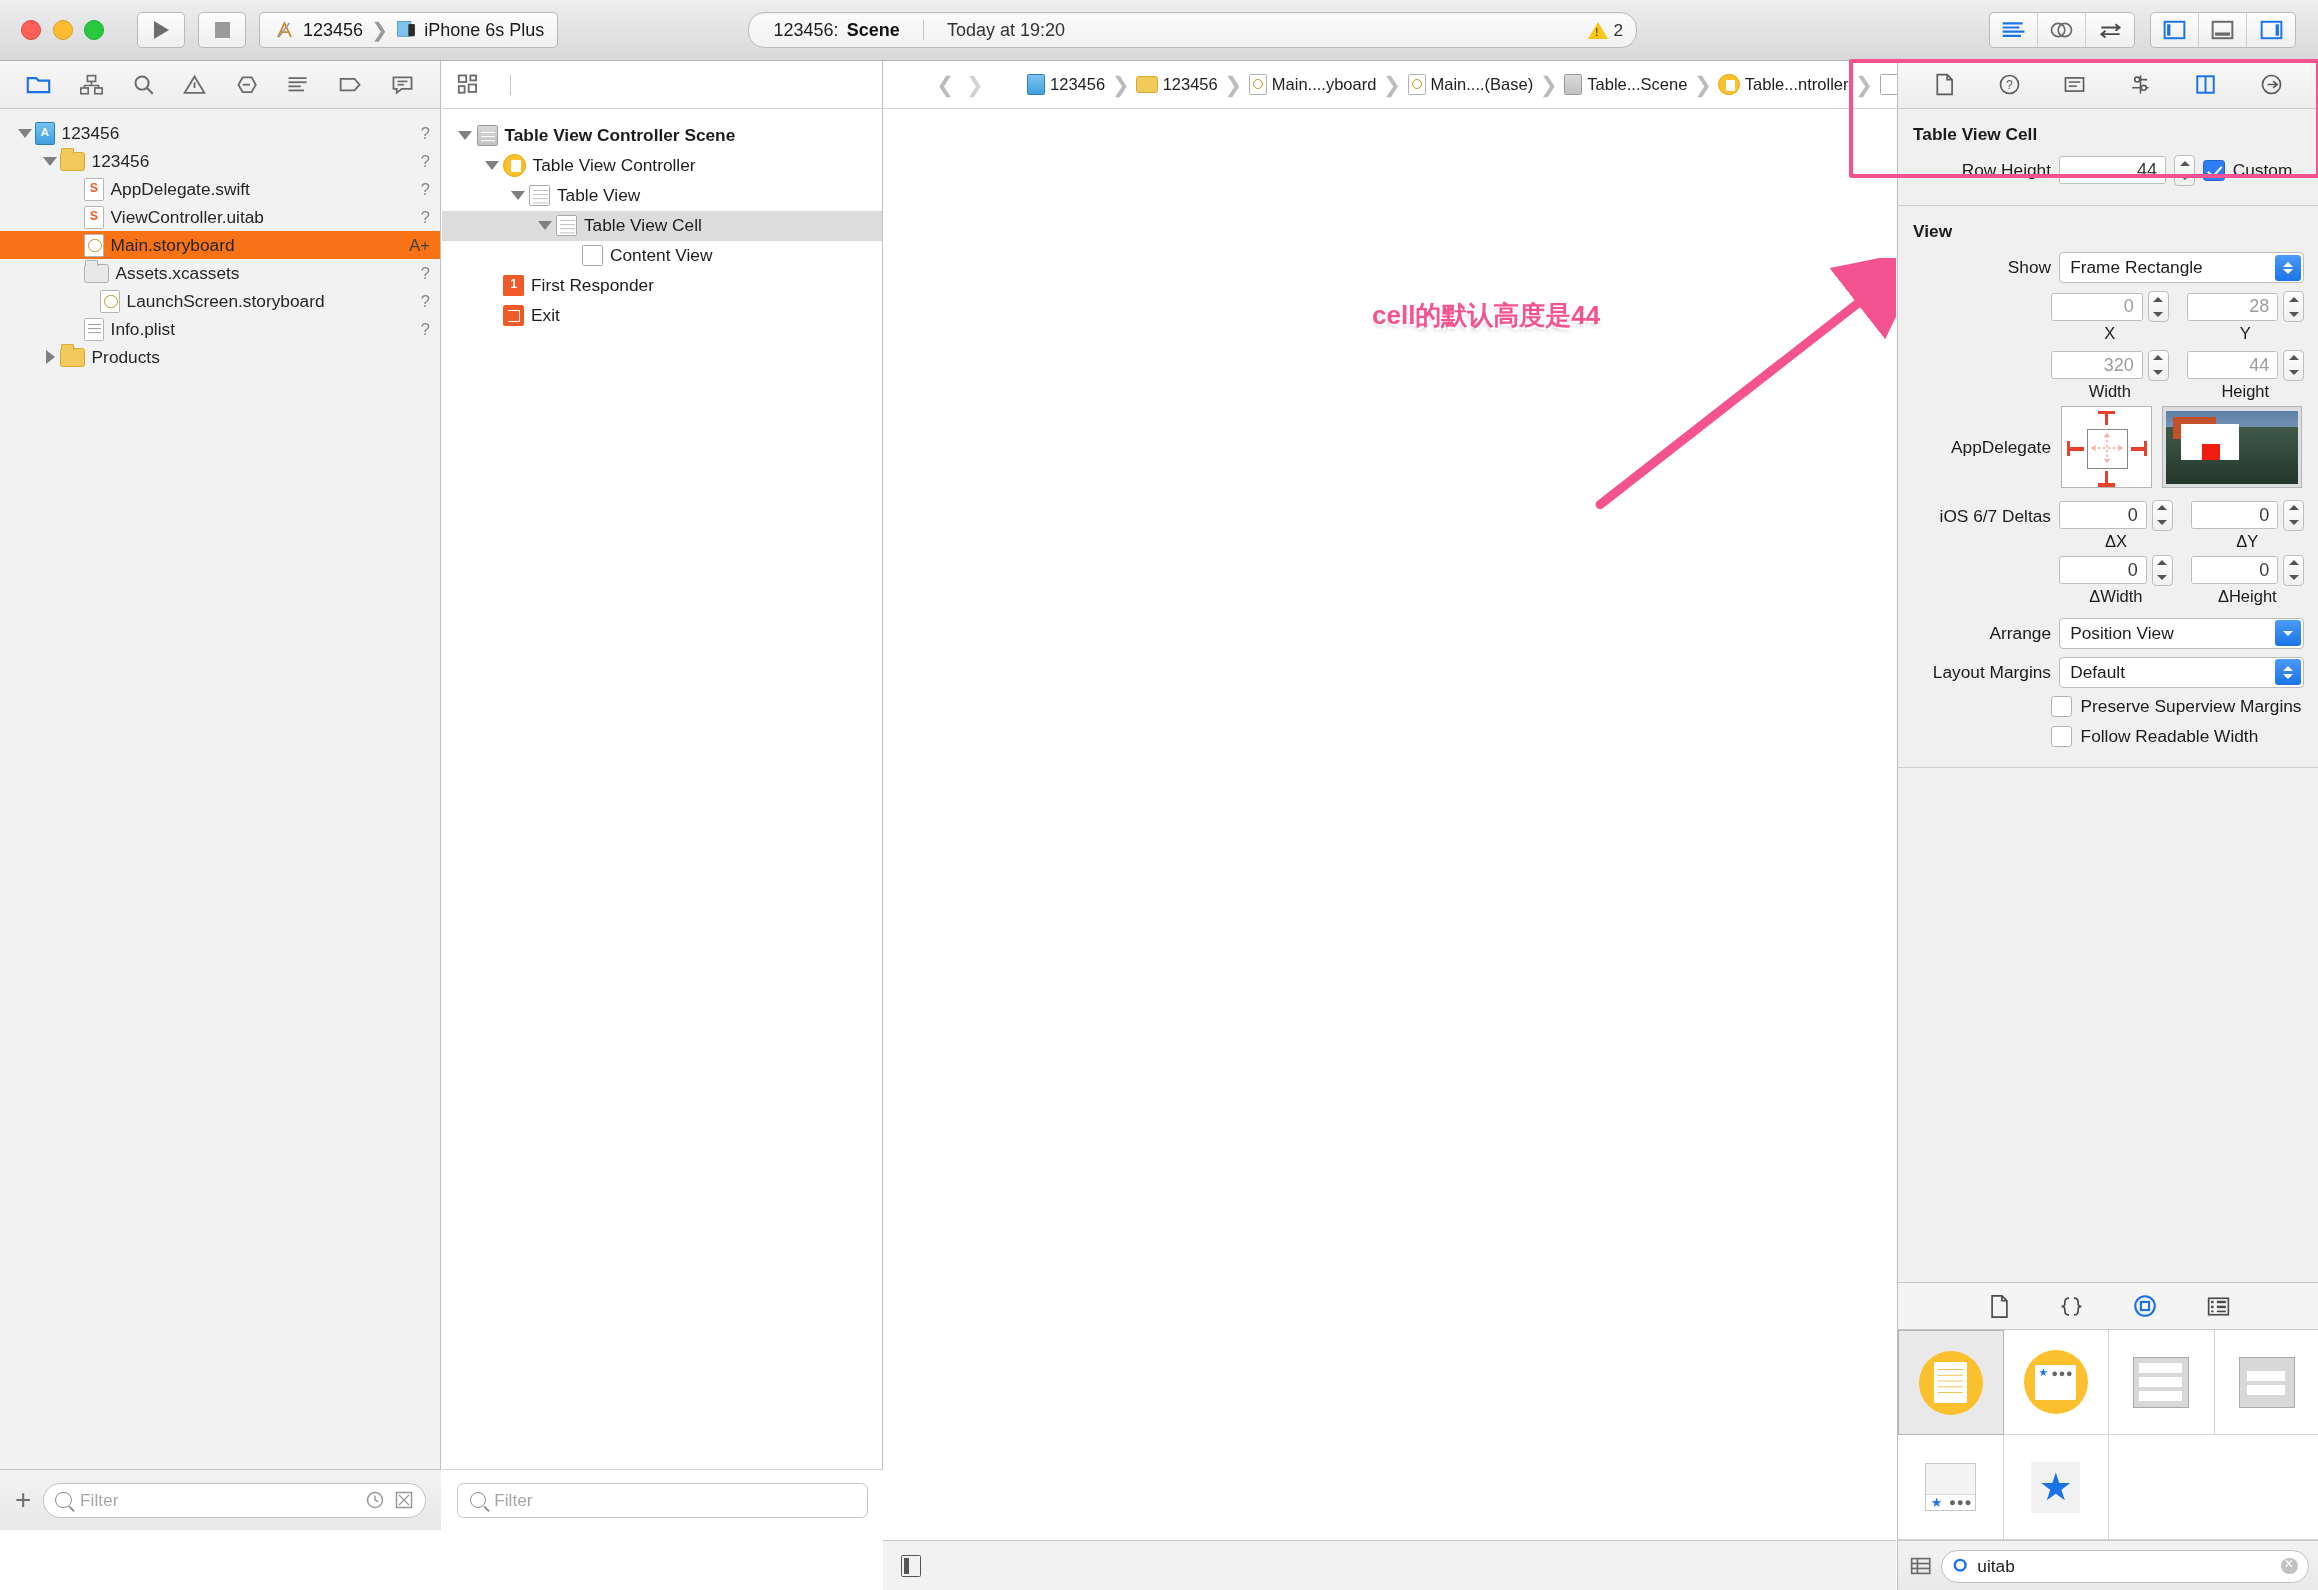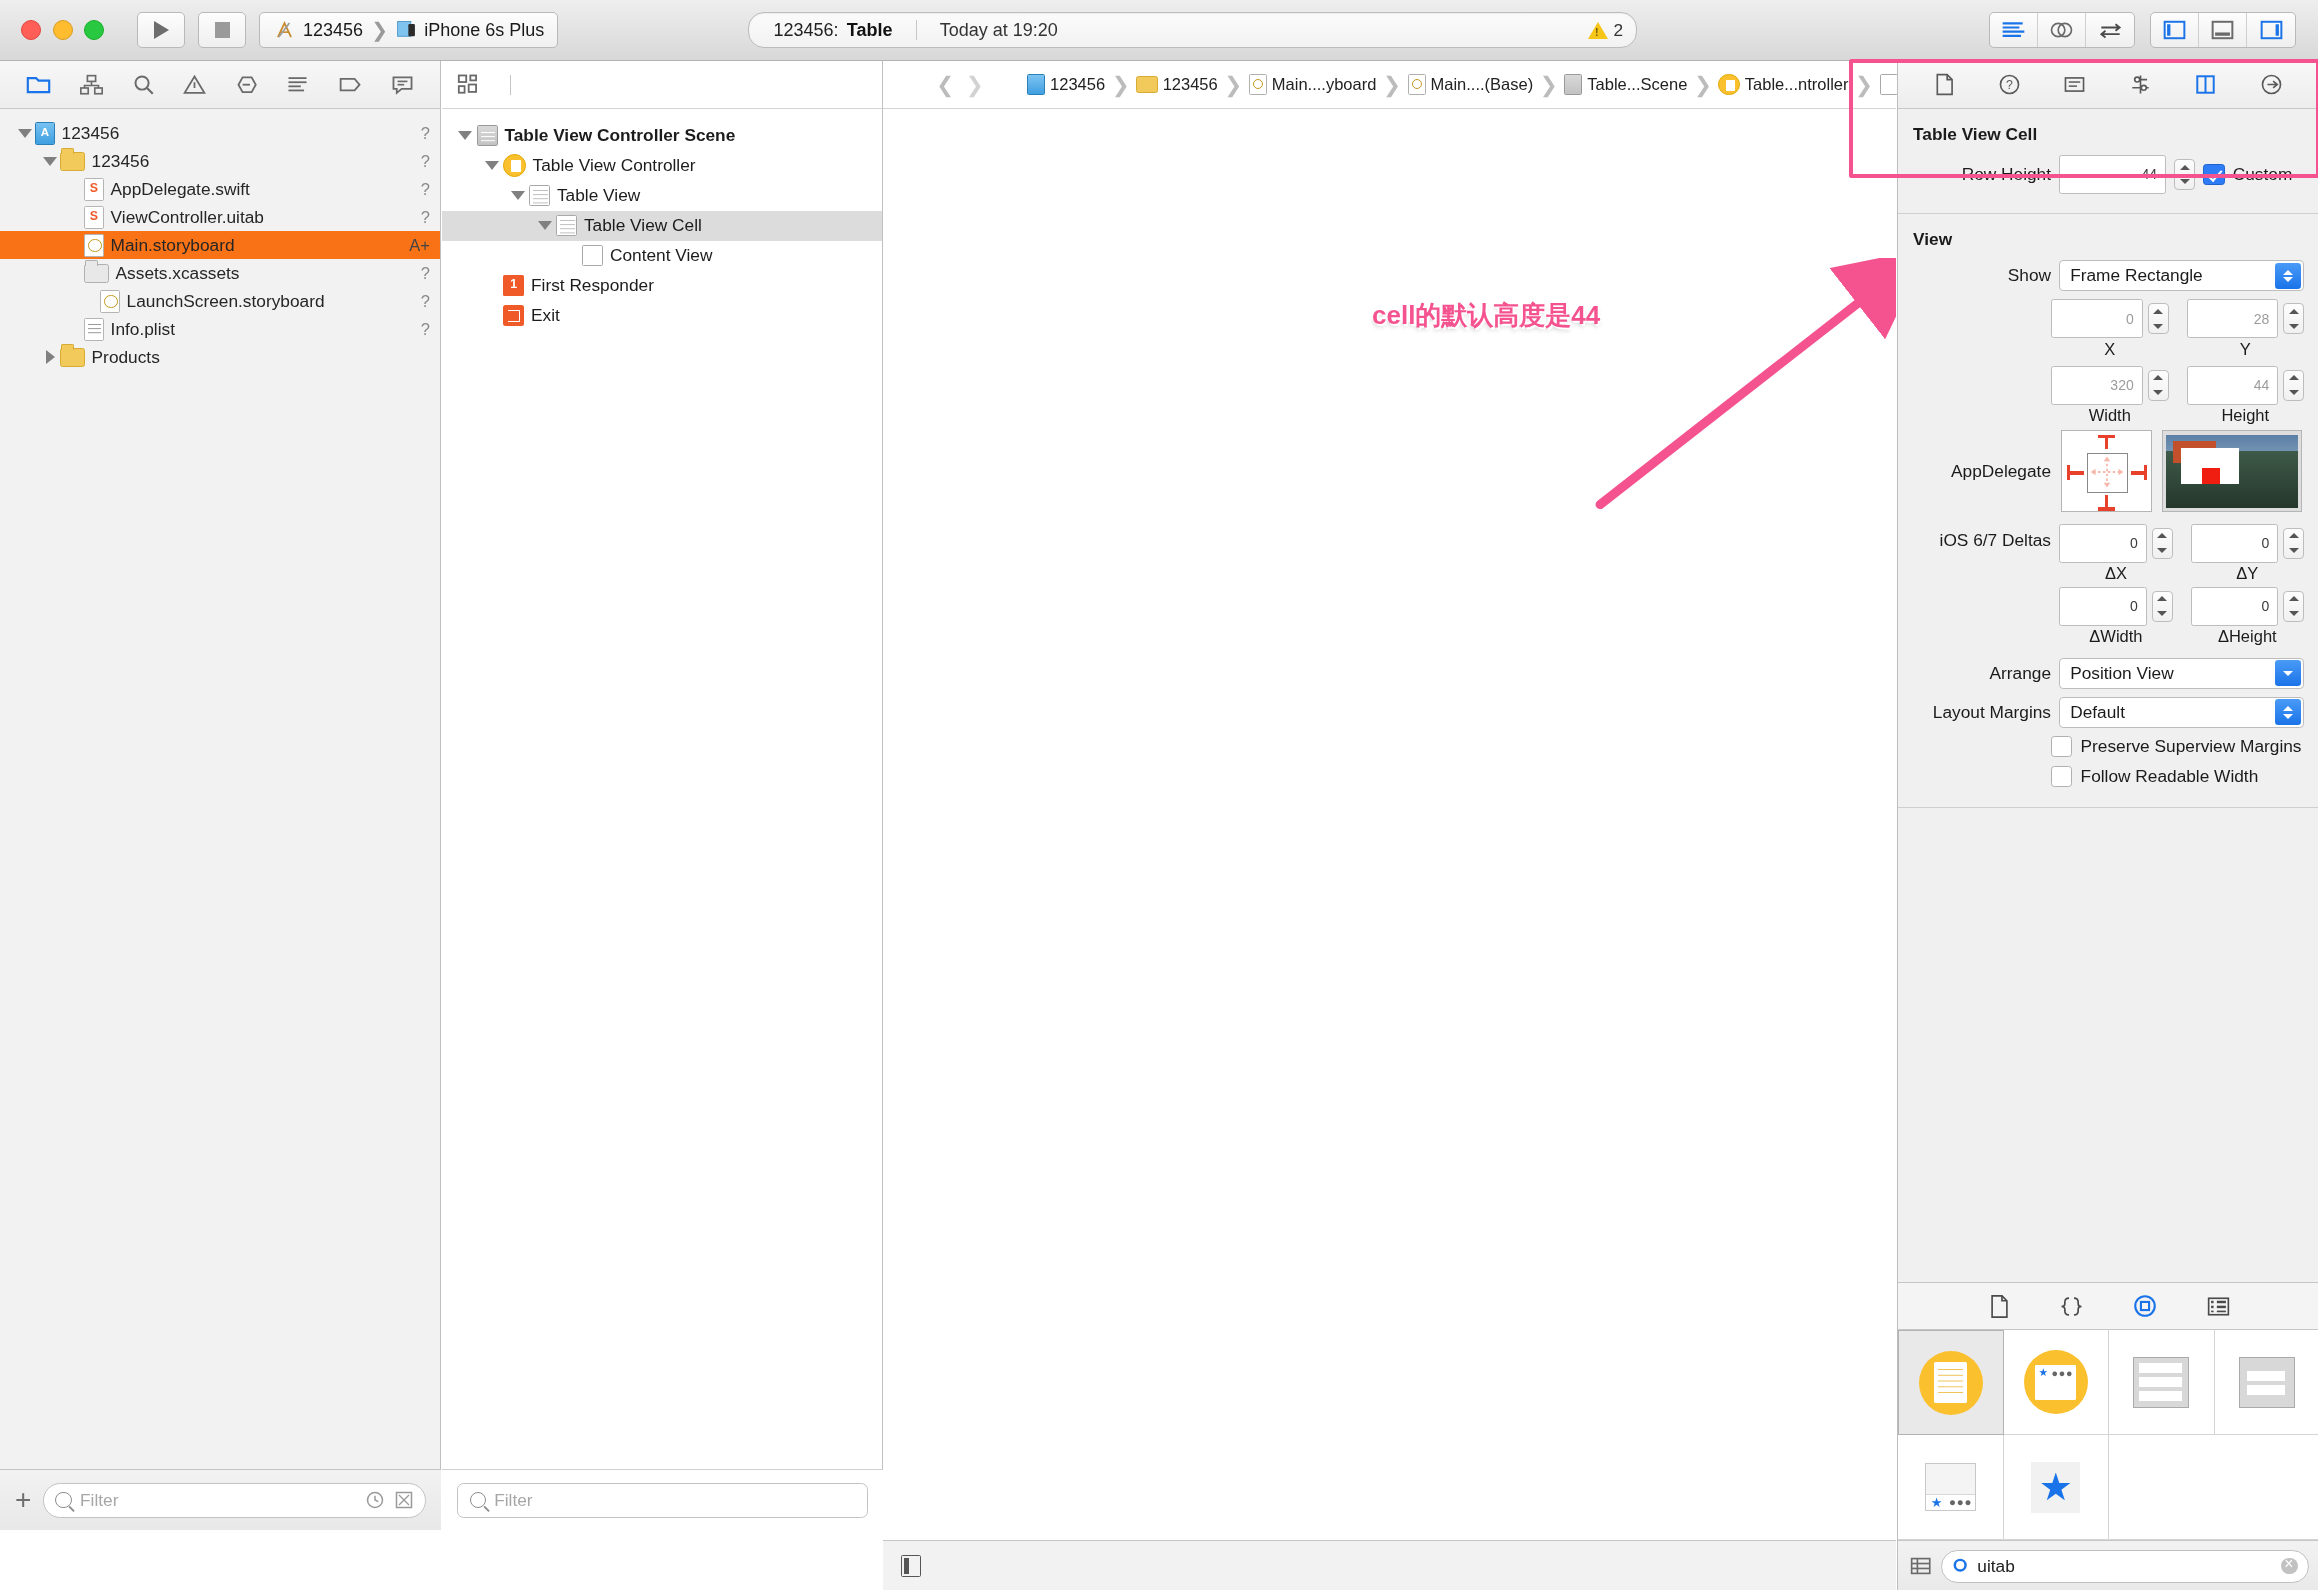--- a/index.html
+++ b/index.html
@@ -185,23 +185,23 @@
     background:#f0f0f0; border-left:0.8px solid #bdbdbd;
   }
   #insp-tabs { height:48px; display:flex; align-items:center; justify-content:space-around;
      padding: 0 15px; border-bottom:0.8px solid #c8c8c8; background:linear-gradient(to bottom,#f8f8f8,#ededed);}
   .insp-section { padding: 8.2px 15px 11.5px 15px; border-bottom:0.8px solid #cfcfcf; }
   .sec-title { font-size:17.3px; font-weight:bold; color:#1b1b1b; margin: 6.6px 0 10px 0;}
   .row { display:flex; align-items:center; gap:8.2px; margin-bottom:8.2px; }
   .lbl { font-size:17.3px; color:#1b1b1b; text-align:right; }
   .lbl-w { width: 138px; flex:none; }
   .tf {
-    background:#fff; border:0.8px solid #bdbdbd; border-radius:2.5px; height:39px;
+    background:#fff; border:0.8px solid #bdbdbd; border-radius:2.5px; height:28px;
     display:flex; align-items:center; justify-content:flex-end; padding-right:8.2px;
-    font-size:14px; color:#3a3a3a;
+    font-size:18px; color:#3a3a3a;
   }
   .tf.dim { color:#9c9c9c; }
   .stepper { width:20.6px; height: 31px; background:linear-gradient(to bottom,#fdfdfd,#f0f0f0);
     border:0.8px solid #bdbdbd; border-radius:4.1px; display:flex; flex-direction:column;
     align-items:center; justify-content:space-around; flex:none; }
   .st-up { width:0;height:0;border-left:5px solid transparent;border-right:5px solid transparent;border-bottom:5.8px solid #555;}
   .st-dn { width:0;height:0;border-left:5px solid transparent;border-right:5px solid transparent;border-top:5.8px solid #555;}
   .cb { width:21.4px;height:21.4px;border:0.8px solid #b0b0b0;border-radius:3.3px;background:#fff; flex:none; position:relative;}
   .cb.on { background:#2f7df6; border-color:#2063cc;}
   .cb.on::after{content:""; position:absolute; left:6.6px; top:2.5px; width:5.8px;height:11.5px;border:2.5px solid #fff;border-top:none;border-left:none;transform:rotate(42deg);}
@@ -292,21 +292,21 @@
     <svg width="21.4" height="21.4" viewBox="0 0 26 26">
       <rect x="2" y="3" width="16" height="18" fill="#7ec4ef" stroke="#3e8fc4"></rect>
       <rect x="15" y="6" width="8" height="15" rx="1.5" fill="#2b2b2b"></rect>
     </svg>
     <span class="scheme-text">iPhone 6s Plus</span>
   </div>
 
   <div id="status-bar">
     <div id="status-left">
       <span id="status-project">123456:</span>
-      <span id="status-state">Table</span>
+      <span id="status-state">Scene</span>
       <span class="vdiv"></span>
       <span id="status-time">Today at 19:20</span>
     </div>
     <div id="status-warn">
       <div class="warn-tri"></div>
       <span id="warn-count">2</span>
     </div>
   </div>
 
   <div id="view-toggles">

